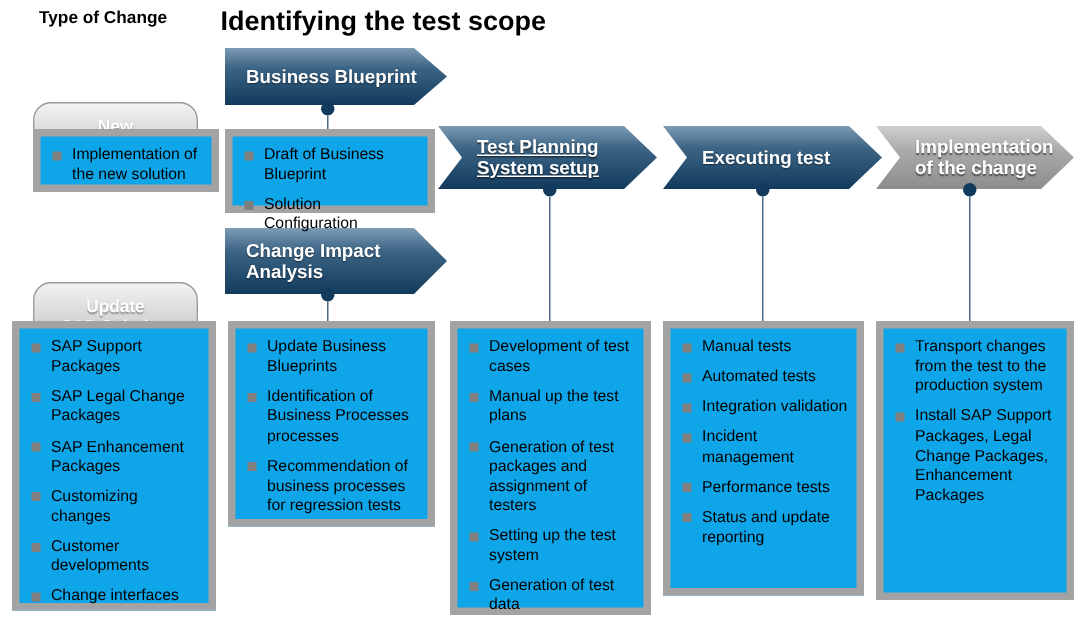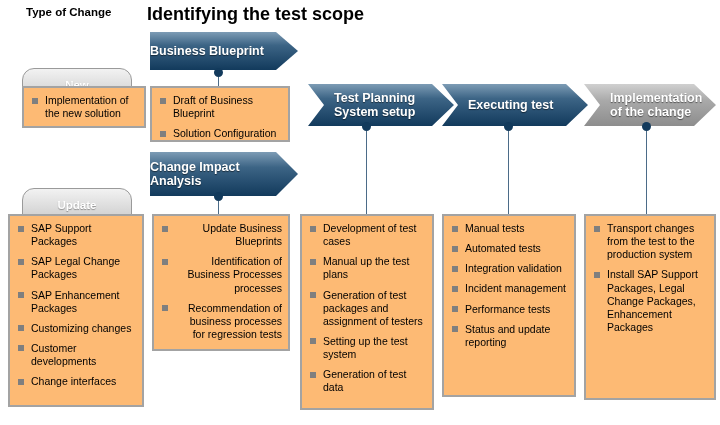--- a/index.html
+++ b/index.html
@@ -54,57 +54,58 @@
 
   
   .chevron {
     position: absolute;
     color: #ffffff;
     font-weight: bold;
     font-size: 12.5px;
     display: flex;
     align-items: center;
     line-height: 1.15;
+    padding-left: 14px;
     box-sizing: border-box;
     background: linear-gradient(to bottom, #7d9cb5 0%, #3c6485 35%, #123a5c 100%);
     clip-path: polygon(0 0, calc(100% - 22px) 0, 100% 50%, calc(100% - 22px) 100%, 0 100%);
     text-shadow: 0 1px 1px rgba(0,0,0,0.5);
   }
   .chevron.arrowin {
     clip-path: polygon(0 0, calc(100% - 22px) 0, 100% 50%, calc(100% - 22px) 100%, 0 100%, 16px 50%);
     padding-left: 26px;
   }
   .chevron.grey {
     background: linear-gradient(to bottom, #d0d0d0 0%, #a9a9a9 40%, #8d8d8d 100%);
   }
   #chev-blueprint { left: 150px; top: 32px;  width: 148px; height: 38px; }
   #chev-impact    { left: 150px; top: 152px; width: 148px; height: 44px; }
-  #chev-planning  { left: 308px; top: 84px;  width: 146px; height: 42px; }
+  #chev-planning  { left: 292px; top: 84px;  width: 146px; height: 42px; text-decoration: underline; }
   #chev-exec      { left: 442px; top: 84px;  width: 146px; height: 42px; }
   #chev-impl      { left: 584px; top: 84px;  width: 132px; height: 42px; }
 
   
   .dot {
     position: absolute;
     width: 9px;
     height: 9px;
     border-radius: 50%;
     background: #123a5c;
   }
   .vline {
     position: absolute;
     width: 1px;
     background: #4b6b88;
   }
 
   
   .box {
     position: absolute;
-    border: 2px solid #a3a3a3;
-    background: #fdba74;
+    border: 5px solid #a3a3a3;
+    background: #0ea5e9;
     box-sizing: border-box;
     padding: 6px 6px 6px 8px;
   }
   .box ul {
     margin: 0;
     padding: 0;
     list-style: none;
   }
   .box li {
     position: relative;
@@ -121,21 +122,21 @@
     left: 0;
     top: 3.5px;
     width: 6px;
     height: 6px;
     background: #7f7f7f;
   }
 
   #box-new     { left: 22px;  top: 86px;  width: 124px; height: 42px; }
   #box-bp      { left: 150px; top: 86px;  width: 140px; height: 56px; }
   #box-update  { left: 8px;   top: 214px; width: 136px; height: 193px; }
-  #box-impact  { left: 152px; top: 214px; width: 138px; height: 137px; text-align: right; }
+  #box-impact  { left: 152px; top: 214px; width: 138px; height: 137px; }
   #box-plan    { left: 300px; top: 214px; width: 134px; height: 196px; }
   #box-exec    { left: 442px; top: 214px; width: 134px; height: 183px; }
   #box-impl    { left: 584px; top: 214px; width: 132px; height: 186px; }
 </style>
 </head>
 <body>
 
 <div id="root">
 
   <div class="col-header" id="hdr-type">Type of Change</div>

